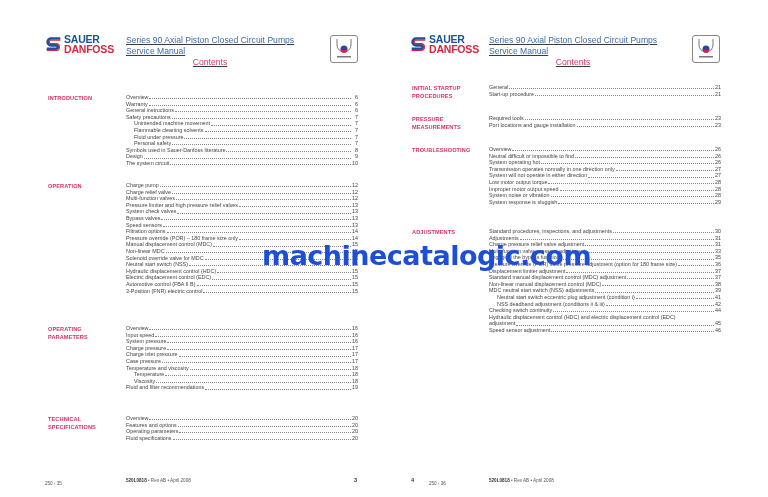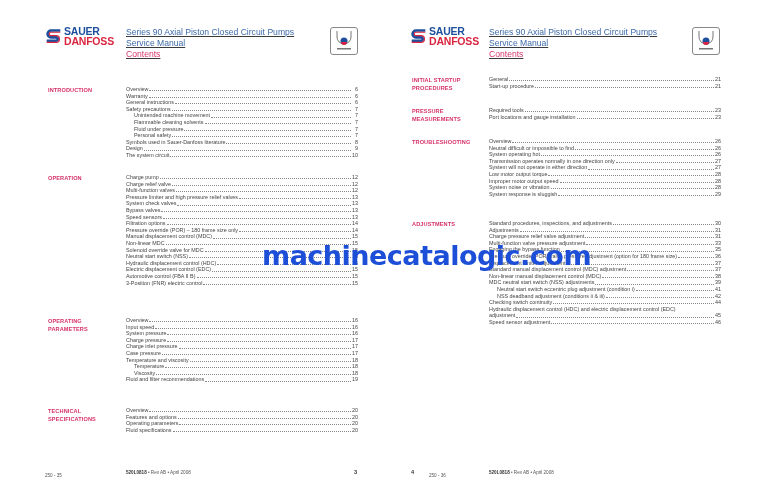--- a/index.html
+++ b/index.html
@@ -1,28 +1,28 @@
 <!DOCTYPE html>
 <html><head>
 <meta charset="utf-8">
 <style>
   html, body { margin:0; padding:0; }
   body { width:768px; height:497px; background:#ffffff; position:relative; overflow:hidden;
          font-family:"Liberation Sans", sans-serif; color:#3a3a3a; }
-  .page { position:absolute; top:0; width:384px; height:370px; }
+  .page { position:absolute; top:8px; width:384px; height:370px; }
   .page.left { left:0; }
   .page.right { left:384px; }
   .logo { position:absolute; top:26px; display:flex; align-items:center; }
   .logo .mark { width:17px; height:17px; position:relative; margin-right:2px; }
   .logo .words { font-weight:bold; font-size:10.5px; line-height:10px; letter-spacing:-0.2px; }
   .logo .w1 { color:#1d4f9c; }
   .logo .w2 { color:#d9253f; }
   .hdr { position:absolute; top:27px; font-size:8.6px; line-height:11px;text-decoration:underline; }
   .hdr .t { color:#3d6aa8; }
-  .hdr .c { color:#d6366e; }
+  .hdr .c { color:#d6366e;text-align:center; }
   .badge { position:absolute; top:27px; width:26px; height:26px; border:1px solid #888; border-radius:3px; background:#fff; }
   .section { position:absolute; font-size:5.6px; font-weight:bold; color:#d6316b; line-height:7.6px; letter-spacing:0.1px; }
   .toc { position:absolute; font-size:5.4px; line-height:6.6px; color:#444; }
   .row { display:flex; align-items:flex-end; white-space:nowrap; }
   .row .lbl { flex:0 0 auto; }
   .row.ind .lbl { padding-left:8px; }
   .row .dots { flex:1 1 auto; border-bottom:0.6px dotted #888; margin:0 1px 1.4px 1px; height:0; }
   .row .pg { flex:0 0 auto; min-width:6px; text-align:right; }
   .footer { position:absolute; font-size:4.6px; color:#555; }
   .footer b { color:#333; }

